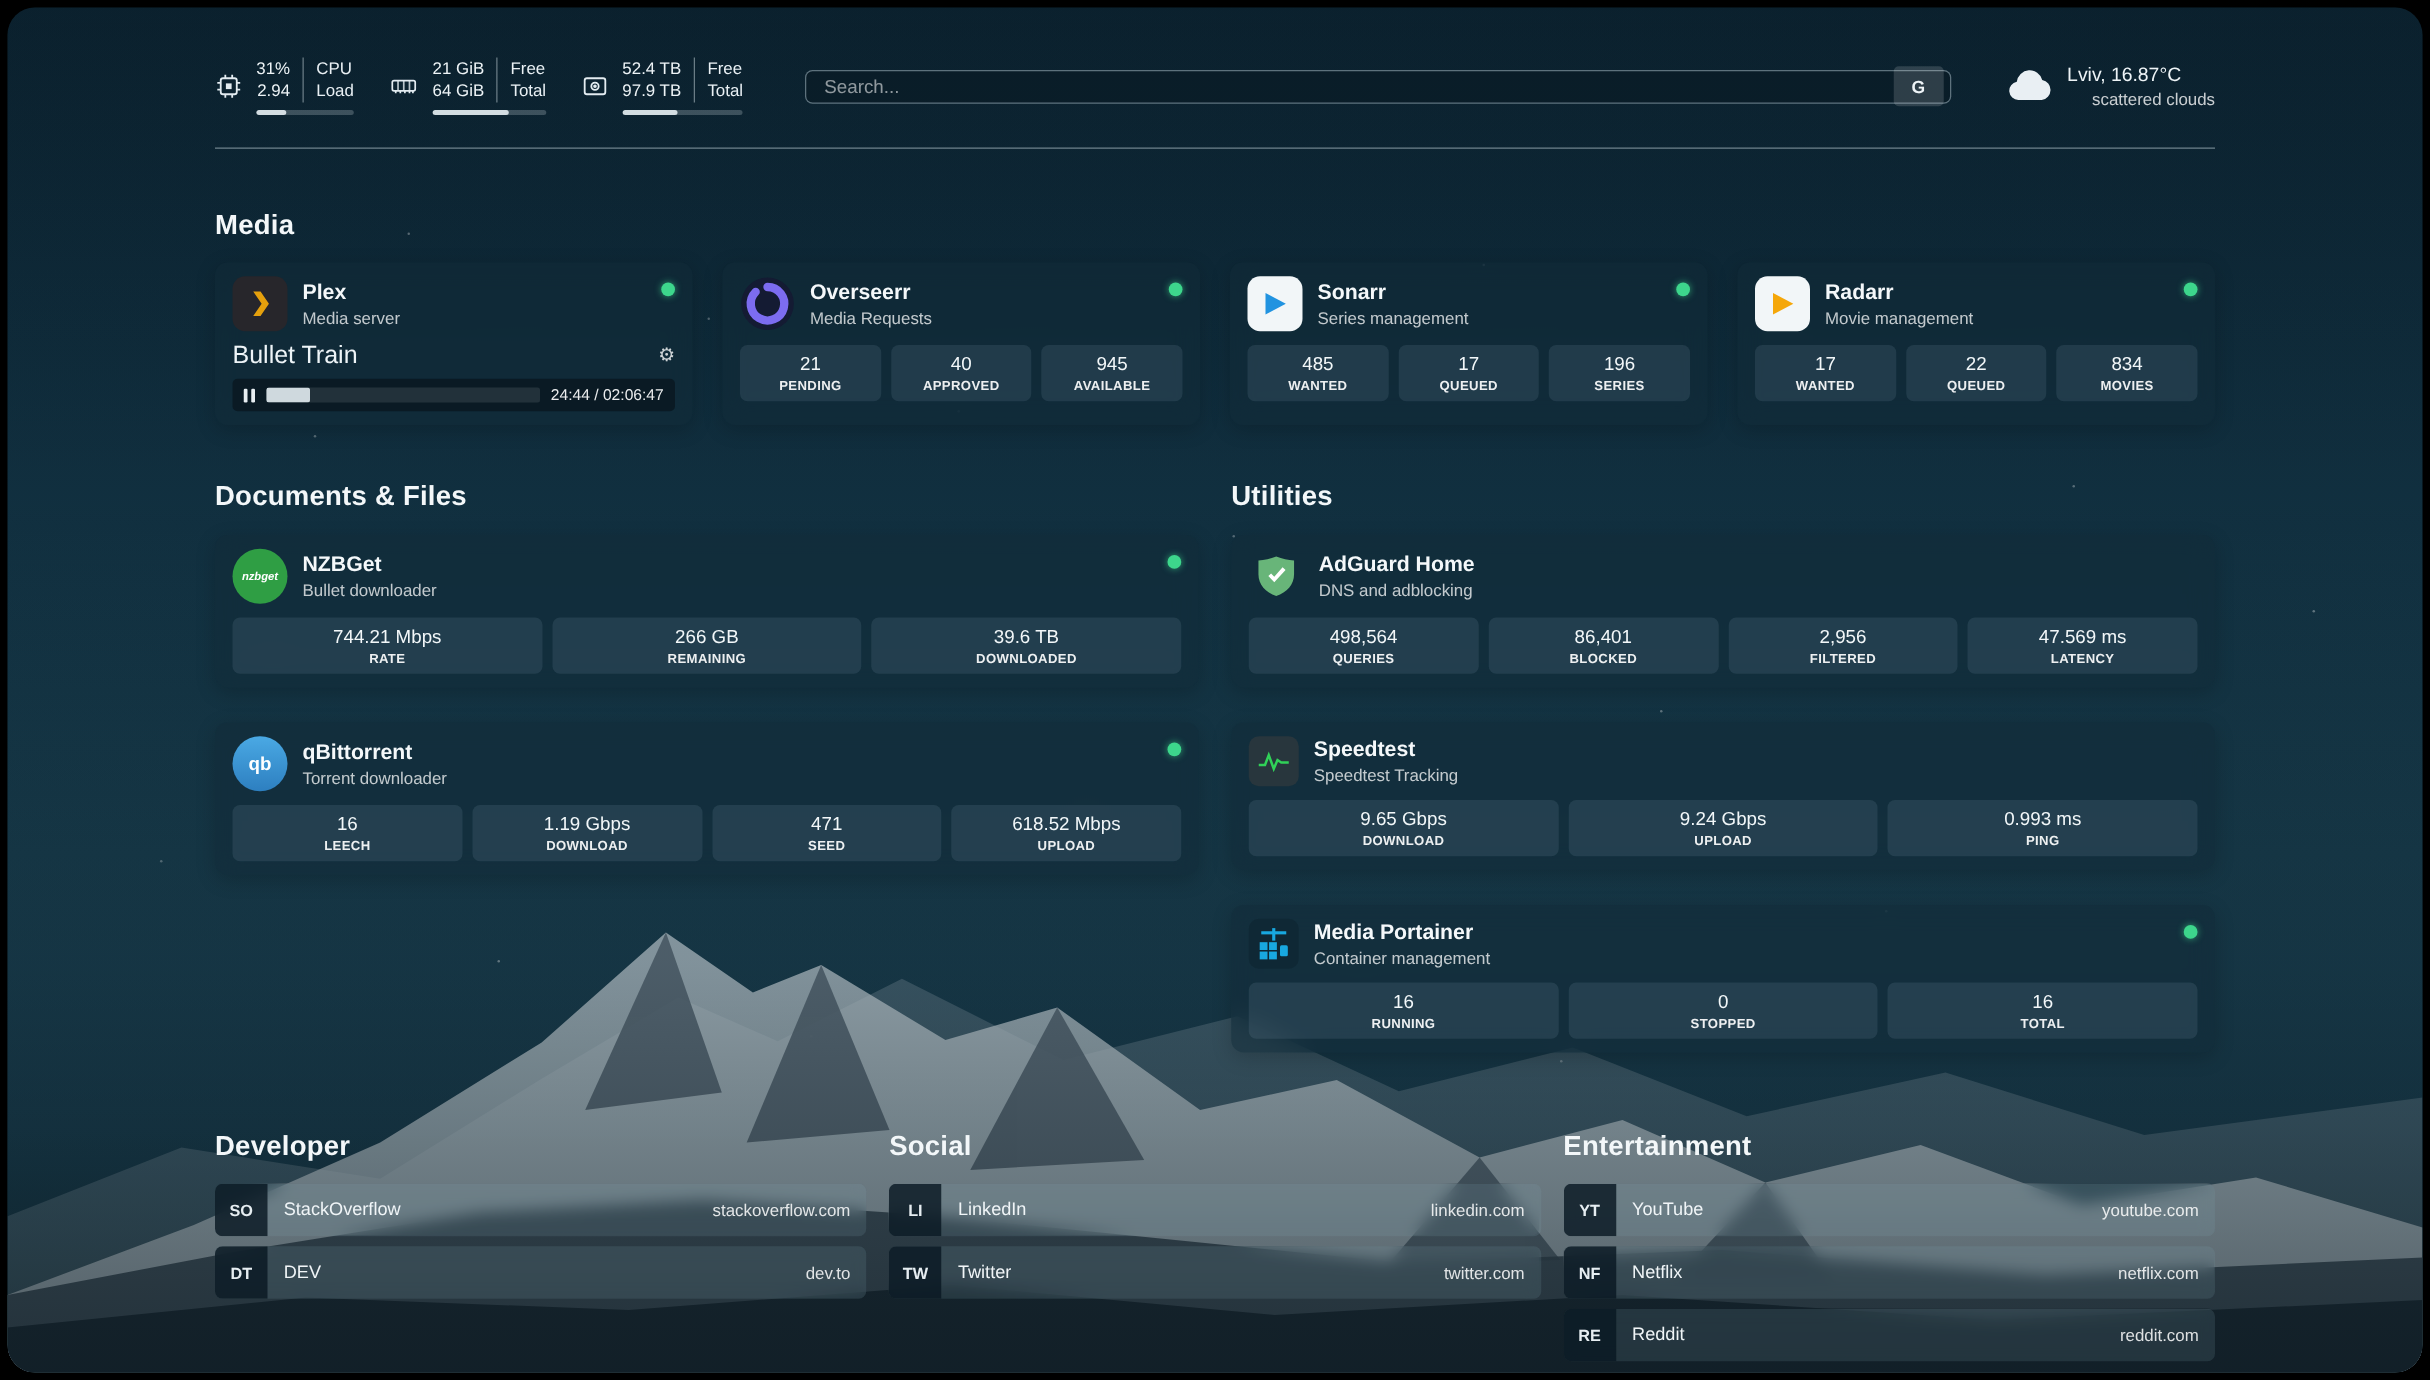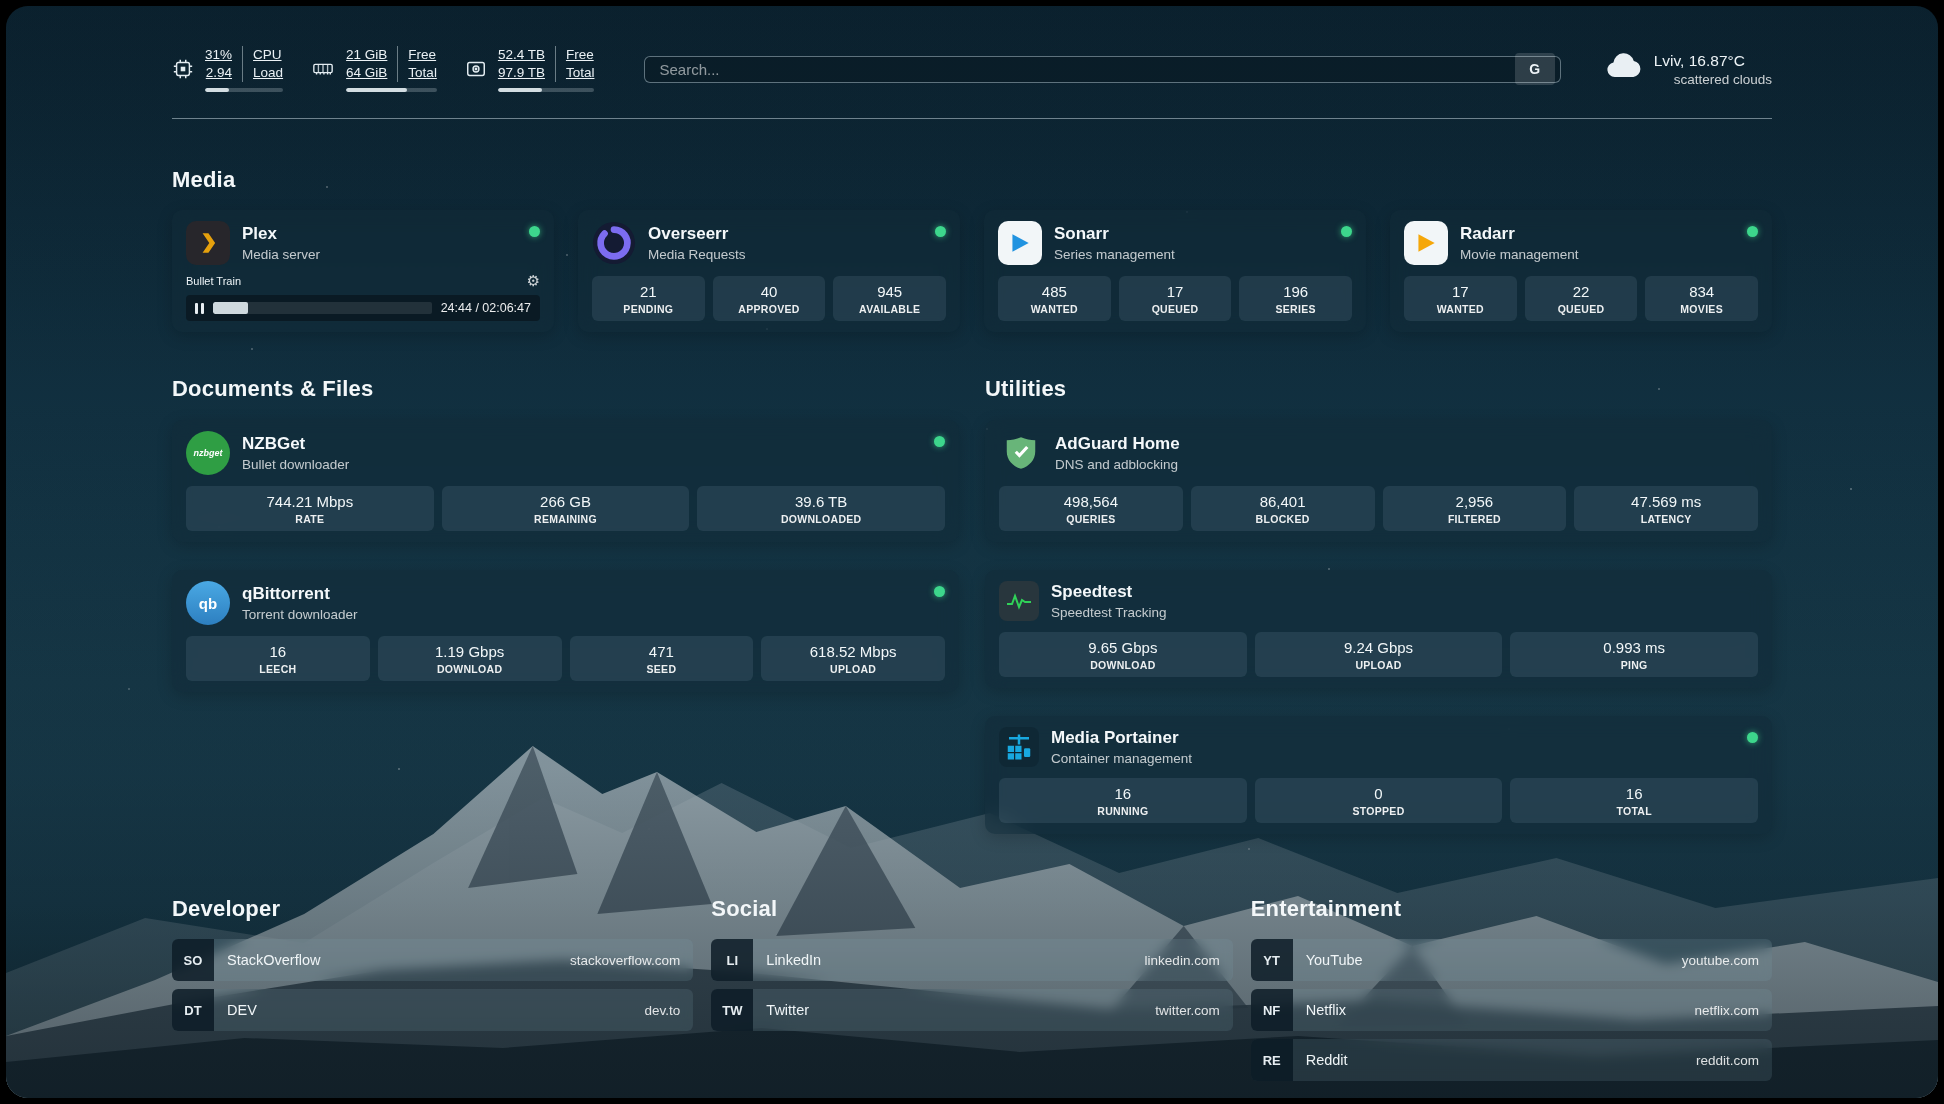--- a/index.html
+++ b/index.html
@@ -26,41 +26,41 @@
     862px 640px 0 0 rgba(255,255,255,.45), 1742px 622px 0 0 rgba(255,255,255,.3),
     392px 762px 0 0 rgba(255,255,255,.4), 1502px 722px 0 0 rgba(255,255,255,.35),
     1082px 762px 0 0 rgba(255,255,255,.3), 642px 822px 0 0 rgba(255,255,255,.4),
     245px 342px 0 0 rgba(255,255,255,.3), 1844px 482px 0 0 rgba(255,255,255,.35),
     122px 682px 0 0 rgba(255,255,255,.3), 1242px 842px 0 0 rgba(255,255,255,.4); }
 
   
   .content { position: relative; padding: 34px 166px 0; height: 100%; }
 
   .topbar { display: flex; align-items: center; height: 58px; }
-  .sys-group { display: flex; gap: 28px; text-decoration: underline; }
+  .sys-group { display: flex; gap: 28px; }
   .sys-widget { display: flex; gap: 11px; align-items: center; }
   .sys-icon { display: flex; align-items: center; }
   .sys-grid { display: flex; gap: 10px; font-size: 13.5px; line-height: 1.3; }
   .sys-col { display: flex; flex-direction: column; }
   .sys-col.vals { align-items: flex-end; }
   .sys-col.labs { border-left: 1px solid rgba(222,234,240,.45); padding-left: 10px; color: #e9f0f4; }
   .sys-bar { margin-top: 6px; height: 4px; border-radius: 3px; background: rgba(235,245,250,.22); overflow: hidden; }
   .sys-fill { height: 100%; background: #d3dde2; border-radius: 3px; }
 
   .searchbar { flex: 1; margin: 0 44px 0 50px; display: flex; align-items: center;
     background: rgba(10,26,35,.55); border: 1px solid rgba(150,172,183,.6); border-radius: 6px;
     height: 27px; padding: 0 5px 0 14px; }
   .searchbar input { flex: 1; background: transparent; border: none; outline: none;
     color: #e8eef2; font-size: 15px; font-family: "Liberation Sans", sans-serif; }
   .searchbar input::placeholder { color: rgba(255,255,255,.55); }
   .search-g { width: 40px; height: 32px; border: none; border-radius: 4px; cursor: pointer;
     background: rgba(255,255,255,.15); color: #eef4f7; font-size: 14px; font-weight: 700;
     font-family: "Liberation Sans", sans-serif; }
 
-  .weather { display: flex; align-items: flex-start; gap: 13px; }
+  .weather { display: flex; align-items: flex-end; gap: 13px; }
   .weather-loc { font-size: 15.5px; }
   .weather-cond { font-size: 13.5px; color: rgba(255,255,255,.78); margin-top: 2px; margin-left: 20px; }
 
   .top-divider { margin-top: 20px; border-bottom: 1px solid rgba(210,226,234,.5); }
 
   .section-title { font-size: 22px; font-weight: 700; color: #f3f7f9; letter-spacing: .2px; }
   .media-section { margin-top: 48px; }
   .media-grid { margin-top: 17px; display: grid; grid-template-columns: repeat(4, 1fr); gap: 24px; }
 
   .card { background: rgba(17,43,56,.52); border-radius: 10px; padding: 11px 14px;
@@ -75,21 +75,21 @@
 
   .stats { margin-top: 11px; display: grid; gap: 8px; }
   .stats-3 { grid-template-columns: repeat(3, 1fr); }
   .stats-4 { grid-template-columns: repeat(4, 1fr); }
   .stat { background: rgba(188,218,232,.10); border-radius: 6px; text-align: center; padding: 7px 4px 6px; }
   .stat-value { font-size: 15px; color: #f2f7f9; }
   .stat-label { font-size: 10.5px; font-weight: 700; letter-spacing: .3px; margin-top: 3px; color: rgba(255,255,255,.92); }
 
   
   .np-row { display: flex; align-items: center; margin-top: 8px; }
-  .np-title { font-size: 11px; color: #eef4f7; }
+  .np-title { font-size: 20px; color: #eef4f7; }
   .gear { margin-left: auto; font-size: 15px; color: rgba(255,255,255,.8); cursor: pointer; line-height: 1; }
   .player-strip { margin-top: 7px; display: flex; align-items: center; gap: 9px;
     background: rgba(5,15,20,.55); border-radius: 4px; height: 26px; padding: 0 9px; }
   .pause-icon { display: flex; gap: 3px; cursor: pointer; }
   .pause-icon i { display: block; width: 3px; height: 11px; background: #e8eef2; border-radius: 1px; }
   .player-track { flex: 1; height: 12px; border-radius: 2px; background: rgba(255,255,255,.10); overflow: hidden; }
   .player-fill { height: 100%; background: #cfd9de; border-radius: 2px; }
   .player-time { font-size: 12.5px; color: rgba(255,255,255,.92); white-space: nowrap; }
 
   .two-col { margin-top: 44px; display: grid; grid-template-columns: 1fr 1fr; gap: 26px; }

